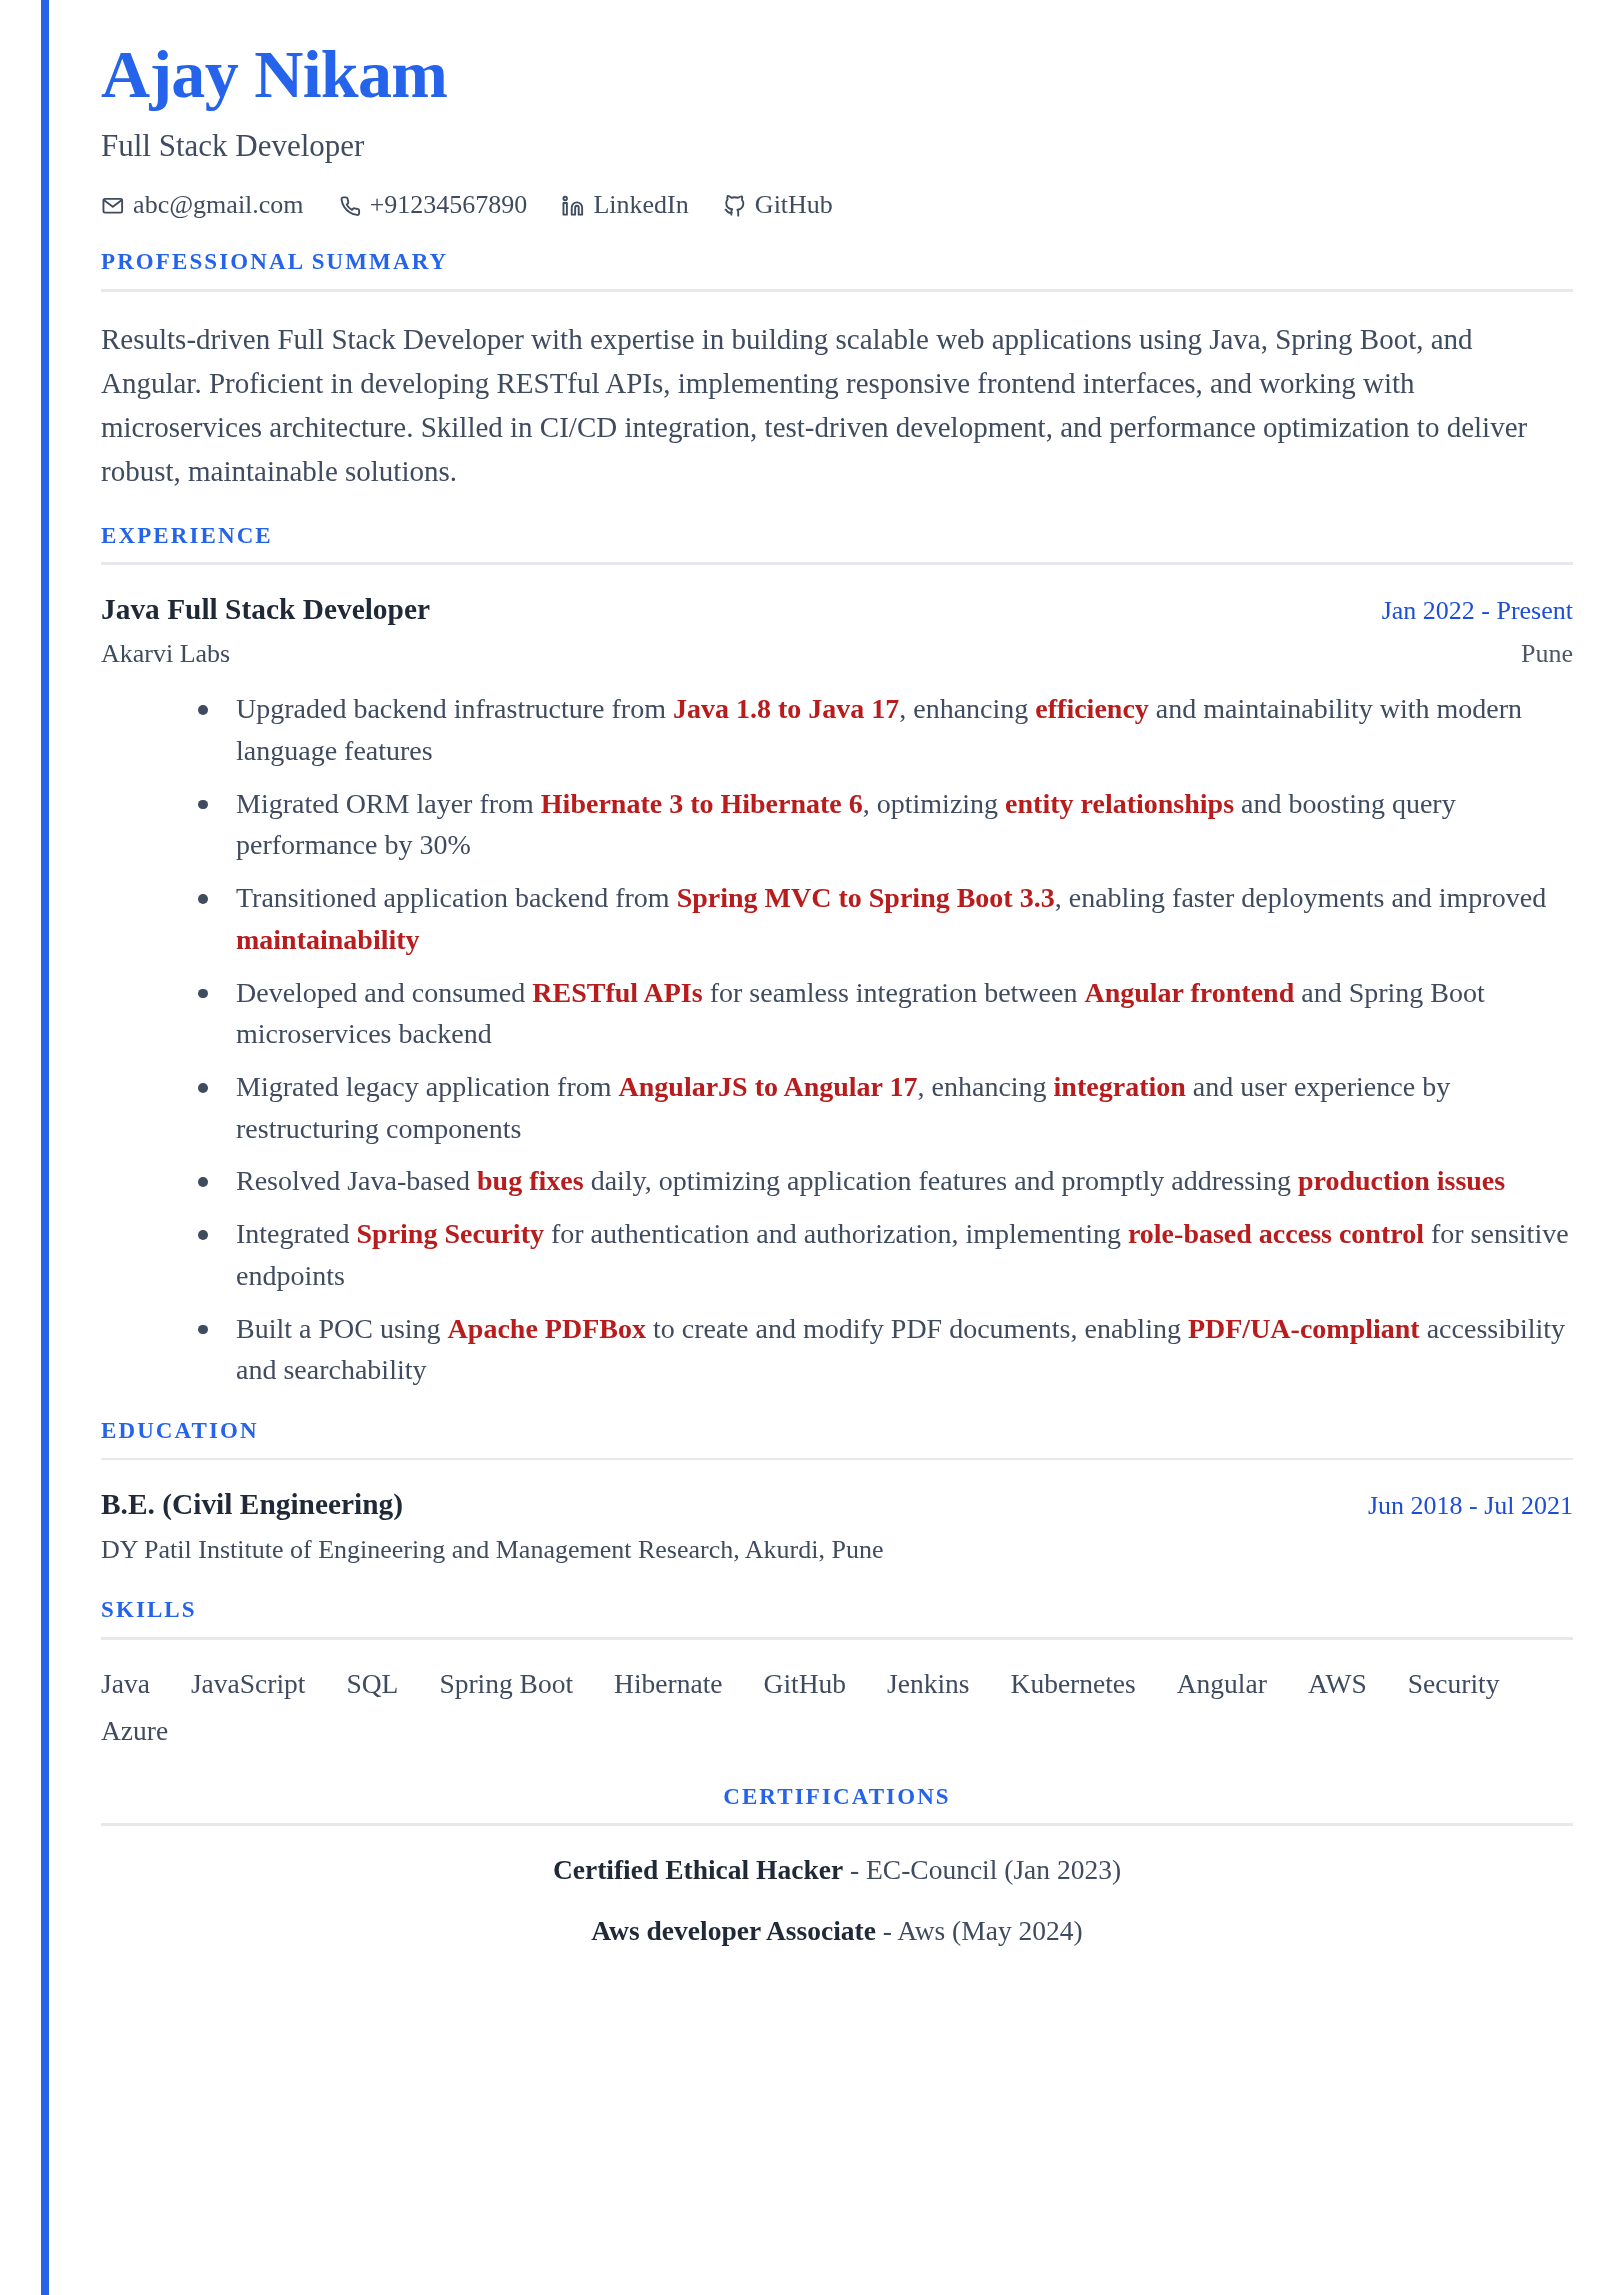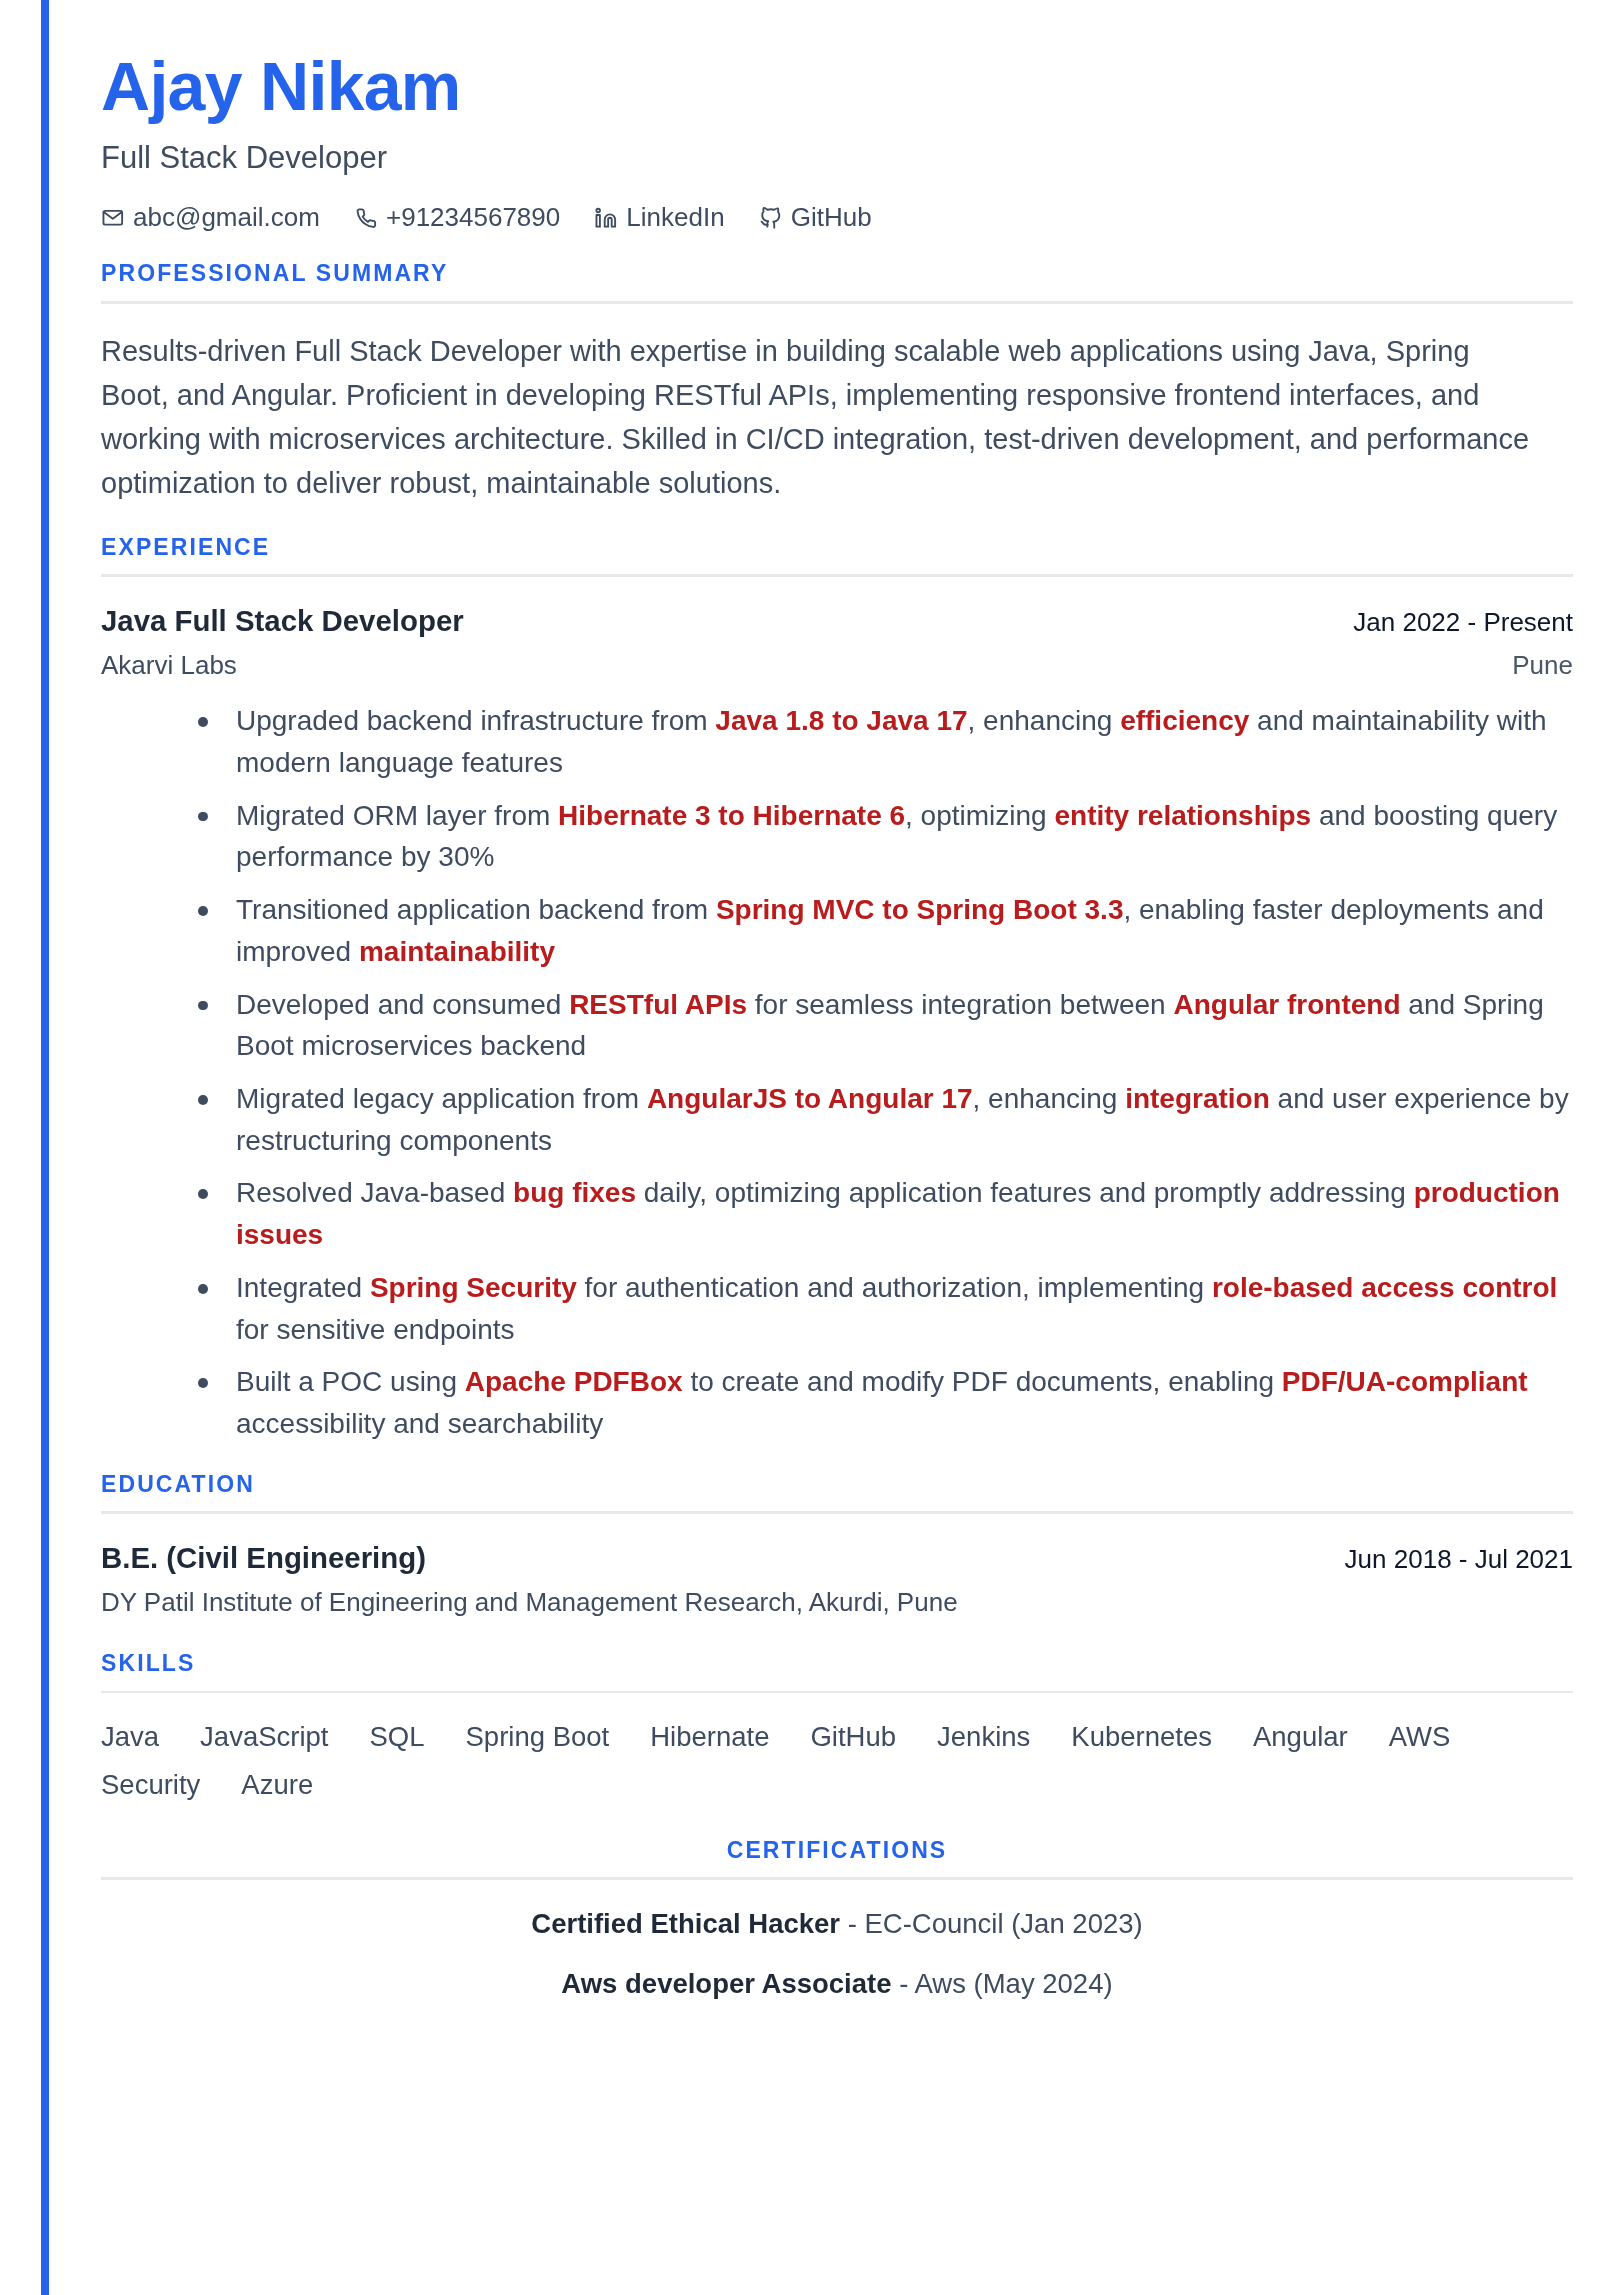--- a/index.html
+++ b/index.html
@@ -23,22 +23,23 @@
     left: 41px;
     top: 0;
     width: 7.9px;
     height: 2295px;
     background: #2563eb;
   }
 
   .page {
     position: absolute;
     left: 101px;
-    top: 12px;
+    top: 0;
     width: 1472px;
+    font-family: Liberation Serif, serif;
   }
 
   
   .name {
     font-size: 68px;
     font-weight: bold;
     color: #2563eb;
     letter-spacing: -0.7px;
     line-height: 1.18;
     margin-top: 34px;
@@ -116,21 +117,21 @@
 
   .entry-title {
     font-size: 29.4px;
     font-weight: bold;
     color: #1f2937;
     line-height: 1.3;
   }
 
   .entry-date {
     font-size: 26px;
-    color: #0f172a;
+    color: #1d4ed8;
     line-height: 1.3;
     text-align: right;
     white-space: nowrap;
   }
 
   .entry-sub {
     font-size: 26px;
     color: #3f4b5f;
     line-height: 1.3;
   }

